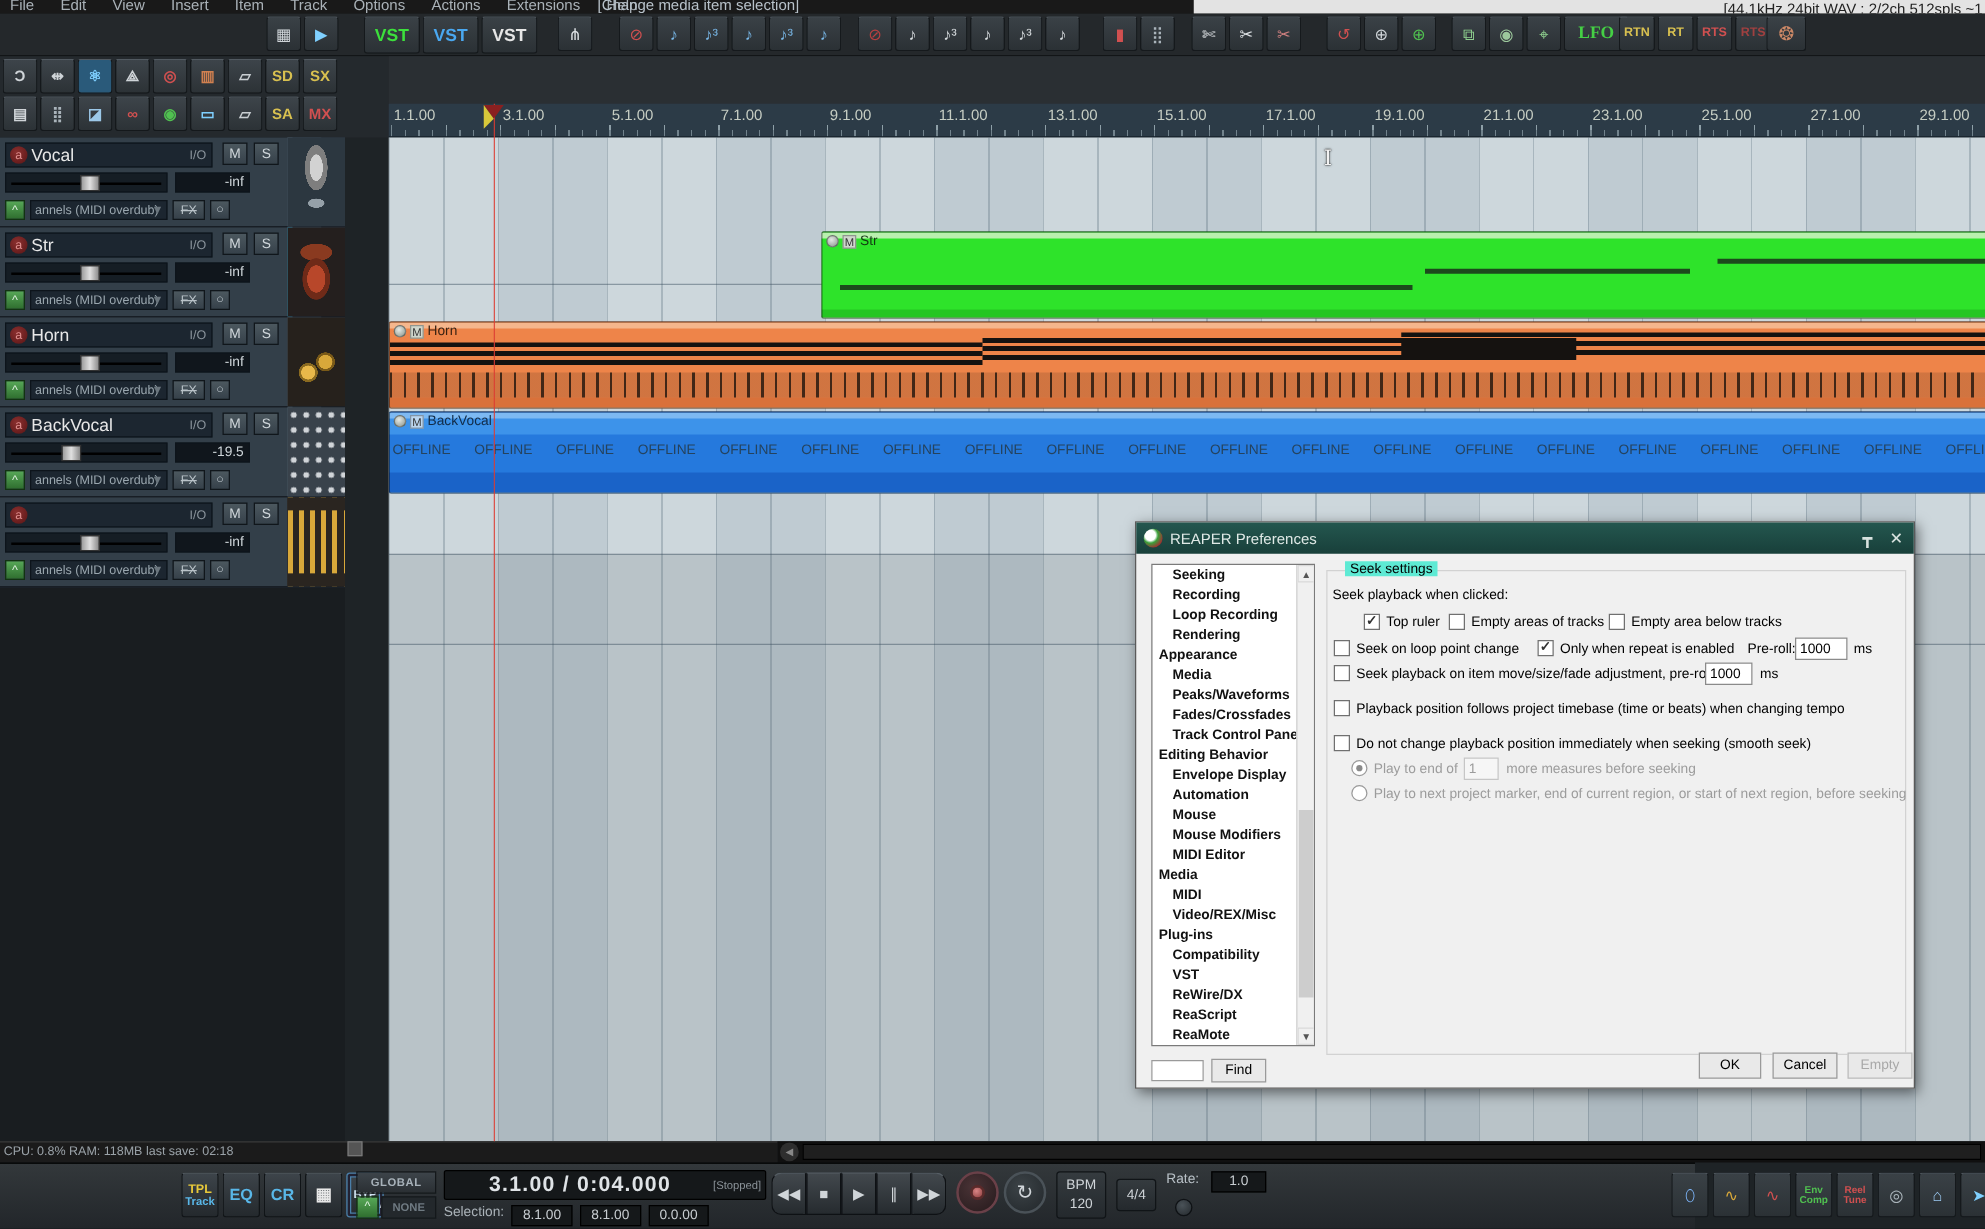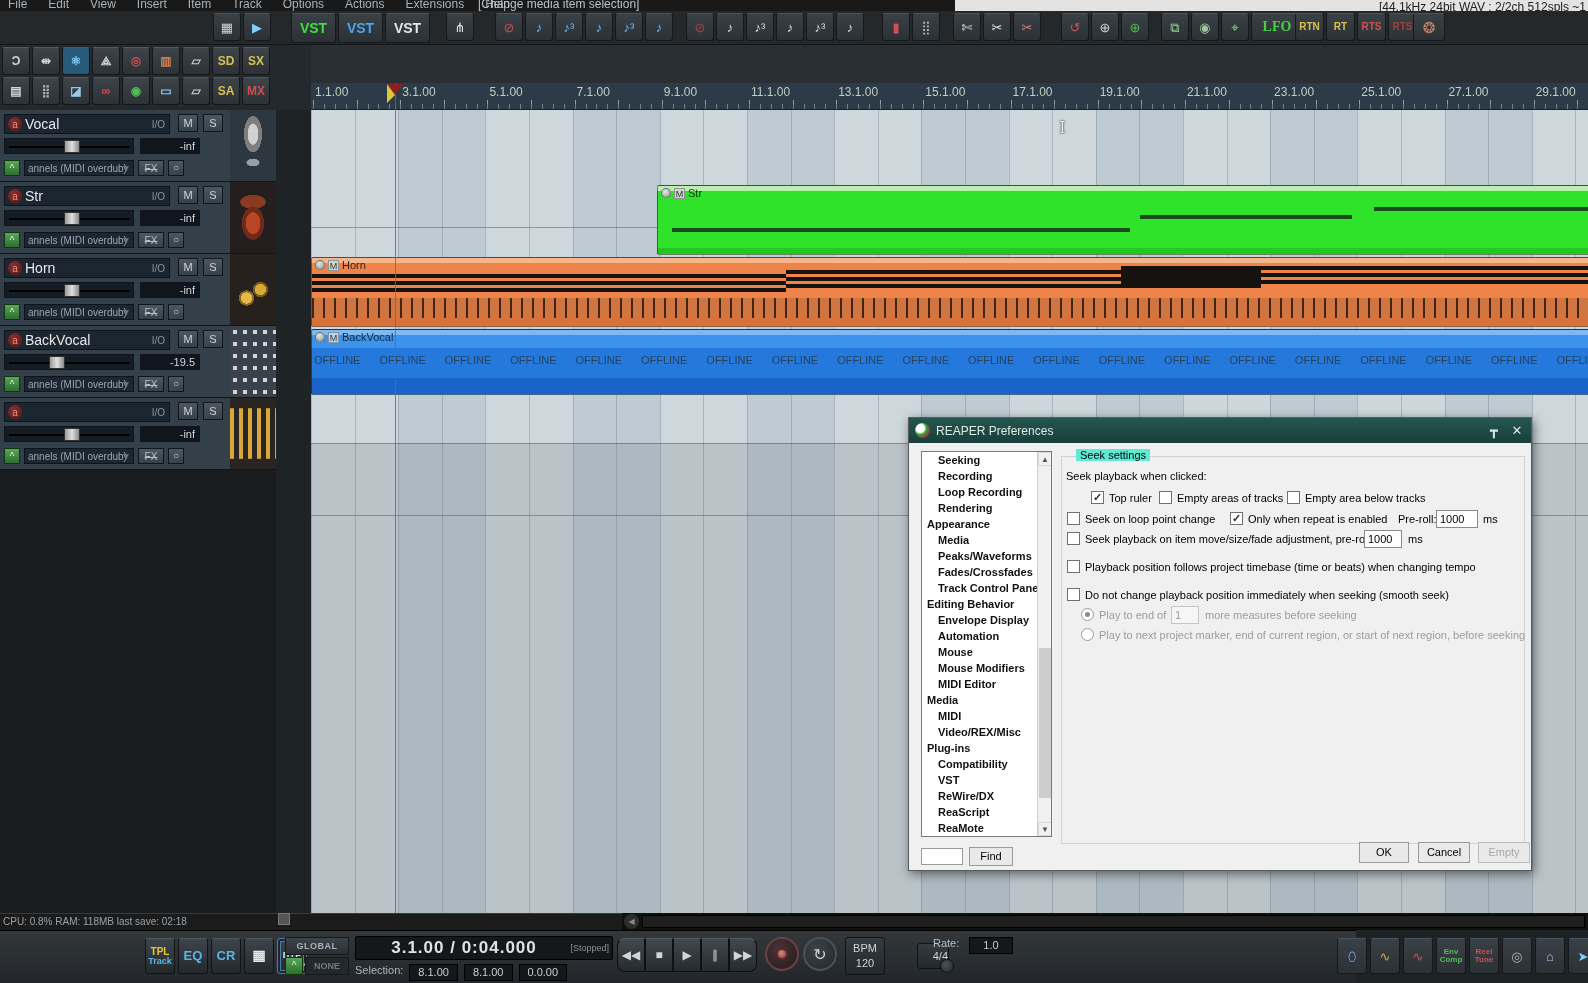--- a/index.html
+++ b/index.html
@@ -159,21 +159,21 @@
   .timedisp .state { position:absolute; right:3px; top:6px; color:#8a9298; font-size:9px; }
   .selrow { position:absolute; left:355px; top:33px; width:258px; display:flex; gap:6px; color:#aab2b8; font-size:11px; }
   .selrow .val { background:#15181a; border:1px solid #000; padding:0 8px; color:#c8cdd1; line-height:15px; cursor:text; }
   .tr-btns { position:absolute; left:617px; top:7px; display:flex; }
   .trb { width:28px; height:34px; background:linear-gradient(#42484d,#262b2f); border:1px solid #0e1114; border-top-color:#555d64; color:#d0d5d9; font-size:12px; display:flex; align-items:center; justify-content:center; cursor:pointer; }
   .trb:first-child { border-radius:8px 0 0 8px; } .trb:last-child { border-radius:0 8px 8px 0; }
   .rec { position:absolute; left:765px; top:6px; width:34px; height:34px; border-radius:50%; background:radial-gradient(circle at 40% 35%, #4a3336, #251a1c); border:2px solid #6a4048; display:flex; align-items:center; justify-content:center; cursor:pointer; }
   .rec .dot { width:12px; height:12px; border-radius:50%; background:radial-gradient(circle at 40% 35%, #d98585, #8a3a3a); border:2px solid #5a2a2a; }
   .loopb { position:absolute; left:803px; top:6px; width:34px; height:34px; border-radius:50%; background:radial-gradient(circle at 40% 35%, #3c4347, #22272b); border:2px solid #4a5258; color:#d0d5d9; font-size:16px; display:flex; align-items:center; justify-content:center; cursor:pointer; }
   .bpmbox { position:absolute; left:845px; top:6px; width:40px; height:38px; background:linear-gradient(#353b3f,#24292d); border:1px solid #101417; border-radius:3px; text-align:center; color:#cfd4d8; font-size:11px; line-height:1.4; padding-top:3px; cursor:pointer; }
-  .sigbox { position:absolute; left:893px; top:12px; width:32px; height:26px; background:linear-gradient(#353b3f,#24292d); border:1px solid #101417; border-radius:3px; text-align:right; color:#cfd4d8; font-size:11px; line-height:24px; cursor:pointer;margin-left:24px; }
+  .sigbox { position:absolute; left:893px; top:12px; width:32px; height:26px; background:linear-gradient(#353b3f,#24292d); border:1px solid #101417; border-radius:3px; text-align:center; color:#cfd4d8; font-size:11px; line-height:24px; cursor:pointer; }
   .ratebox { position:absolute; left:933px; top:6px; width:80px; height:20px; color:#b8c0c6; font-size:11px; }
   .ratebox .rv { position:absolute; left:36px; top:0; width:44px; background:#15181a; border:1px solid #000; color:#c8cdd1; text-align:center; line-height:15px; cursor:text; }
   .rateknob { position:absolute; left:940px; top:28px; width:14px; height:14px; border-radius:50%; background:radial-gradient(circle at 40% 35%, #4a5258, #24292d); border:1px solid #0e1114; cursor:pointer; }
   .tp-right { position:absolute; left:1337px; top:7px; display:flex; gap:3px; }
   .tp-right .tbtn { width:30px; height:36px; font-size:13px; white-space:pre-line; }
 
   button { font-family:inherit; }
 </style>
 </head>
 <body>

